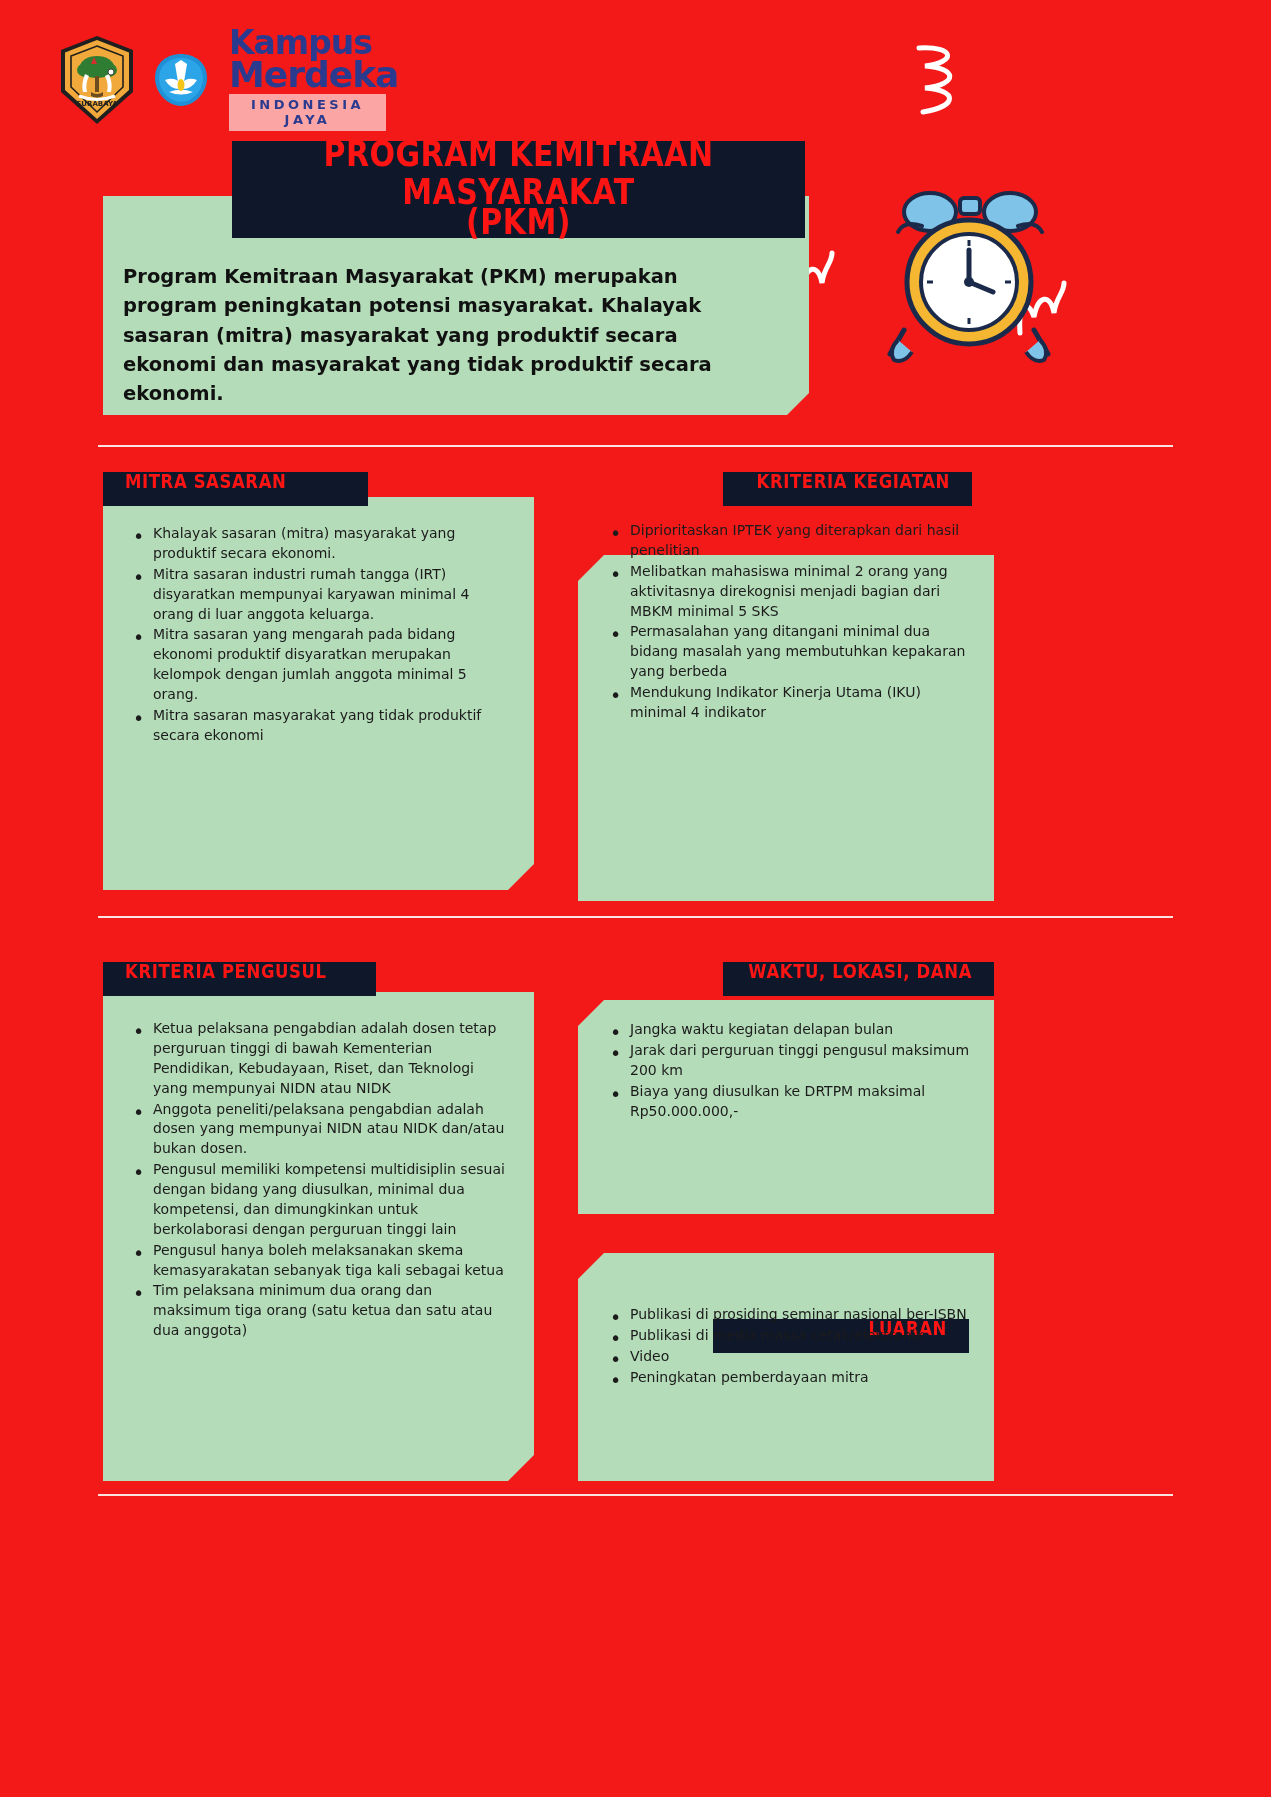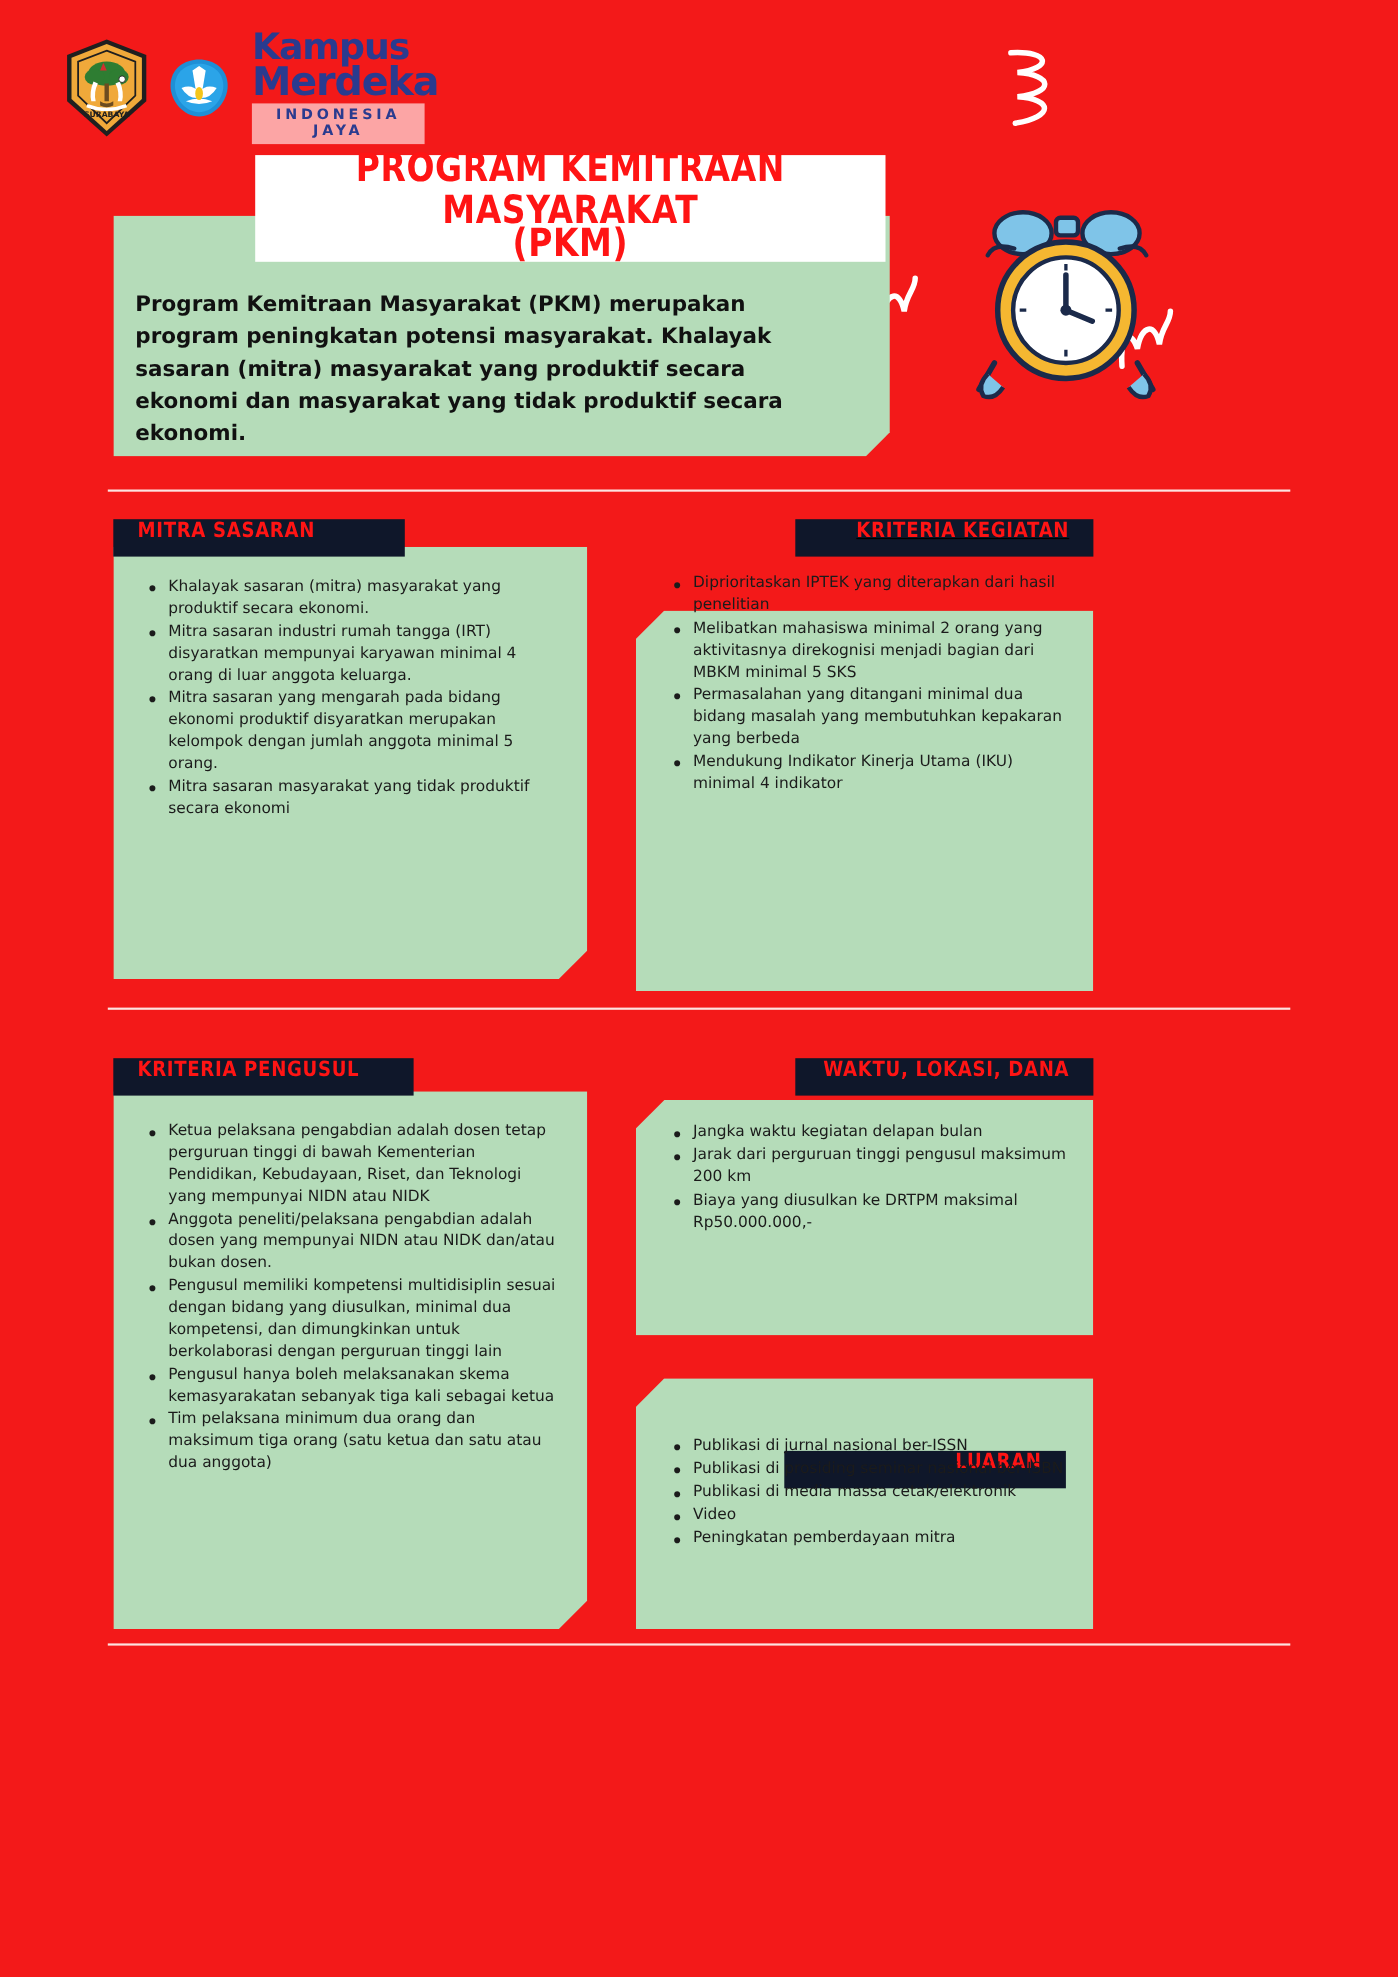--- a/index.html
+++ b/index.html
@@ -36,21 +36,21 @@
     letter-spacing: 3.5px;
     padding: 3px 14px 4px 14px;
     width: 157px;
     text-align: center;
   }
   
   .title-band {
     position: absolute;
     left: 232px; top: 141px;
     width: 573px; height: 97px;
-    background: #ffffff;
+    background: #0f172a;
     display: flex; flex-direction: column;
     align-items: center; justify-content: center;
     z-index: 4;
   }
   .title-line {
     color: #ff1414;
     font-family: "DejaVu Sans", sans-serif;
     font-weight: bold;
     font-size: 30px;
     letter-spacing: 0.5px;
@@ -221,21 +221,21 @@
   <span>MITRA SASARAN</span>
 </div>
 <ul class="blist" style="left:131px; top:524px; width:375px;">
   <li>Khalayak sasaran (mitra) masyarakat yang produktif secara ekonomi.</li>
   <li>Mitra sasaran industri rumah tangga (IRT)  disyaratkan mempunyai karyawan minimal 4 orang di luar anggota keluarga.</li>
   <li>Mitra sasaran yang mengarah pada bidang ekonomi produktif disyaratkan merupakan kelompok dengan jumlah anggota minimal 5 orang.</li>
   <li>Mitra sasaran masyarakat yang tidak produktif secara ekonomi</li>
 </ul>
 
 <div class="card notch-tl" style="left:578px; top:555px; width:416px; height:346px;"></div>
-<div class="card-label right" style="left:723px; top:472px; width:271px;text-decoration:underline;">
+<div class="card-label right" style="left:723px; top:472px; width:249px;">
   <span>KRITERIA KEGIATAN</span>
 </div>
 <ul class="blist" style="left:608px; top:521px; width:370px;">
   <li>Diprioritaskan IPTEK yang diterapkan dari hasil penelitian</li>
   <li>Melibatkan mahasiswa minimal 2 orang yang aktivitasnya direkognisi menjadi bagian dari MBKM minimal 5 SKS</li>
   <li>Permasalahan yang ditangani minimal dua bidang masalah yang membutuhkan kepakaran yang berbeda</li>
   <li>Mendukung  Indikator Kinerja Utama (IKU) minimal 4 indikator</li>
 </ul>
 
 <div class="card notch-br" style="left:103px; top:992px; width:431px; height:489px;"></div>
@@ -258,18 +258,17 @@
   <li>Jangka waktu kegiatan delapan bulan</li>
   <li>Jarak dari perguruan tinggi pengusul maksimum 200 km</li>
   <li>Biaya yang diusulkan ke DRTPM maksimal Rp50.000.000,-</li>
 </ul>
 
 <div class="card notch-tl" style="left:578px; top:1253px; width:416px; height:228px;"></div>
 <div class="card-label right" style="left:713px; top:1319px; width:256px;">
   <span>LUARAN</span>
 </div>
 <ul class="blist" style="left:608px; top:1305px; width:370px;">
-  <li>Publikasi di jurnal nasional ber-ISSN</li>
   <li>Publikasi di prosiding seminar nasional ber-ISBN</li>
   <li>Publikasi di media massa cetak/elektronik</li>
   <li>Video</li>
   <li>Peningkatan pemberdayaan mitra</li>
 </ul>
 
 </body></html>

